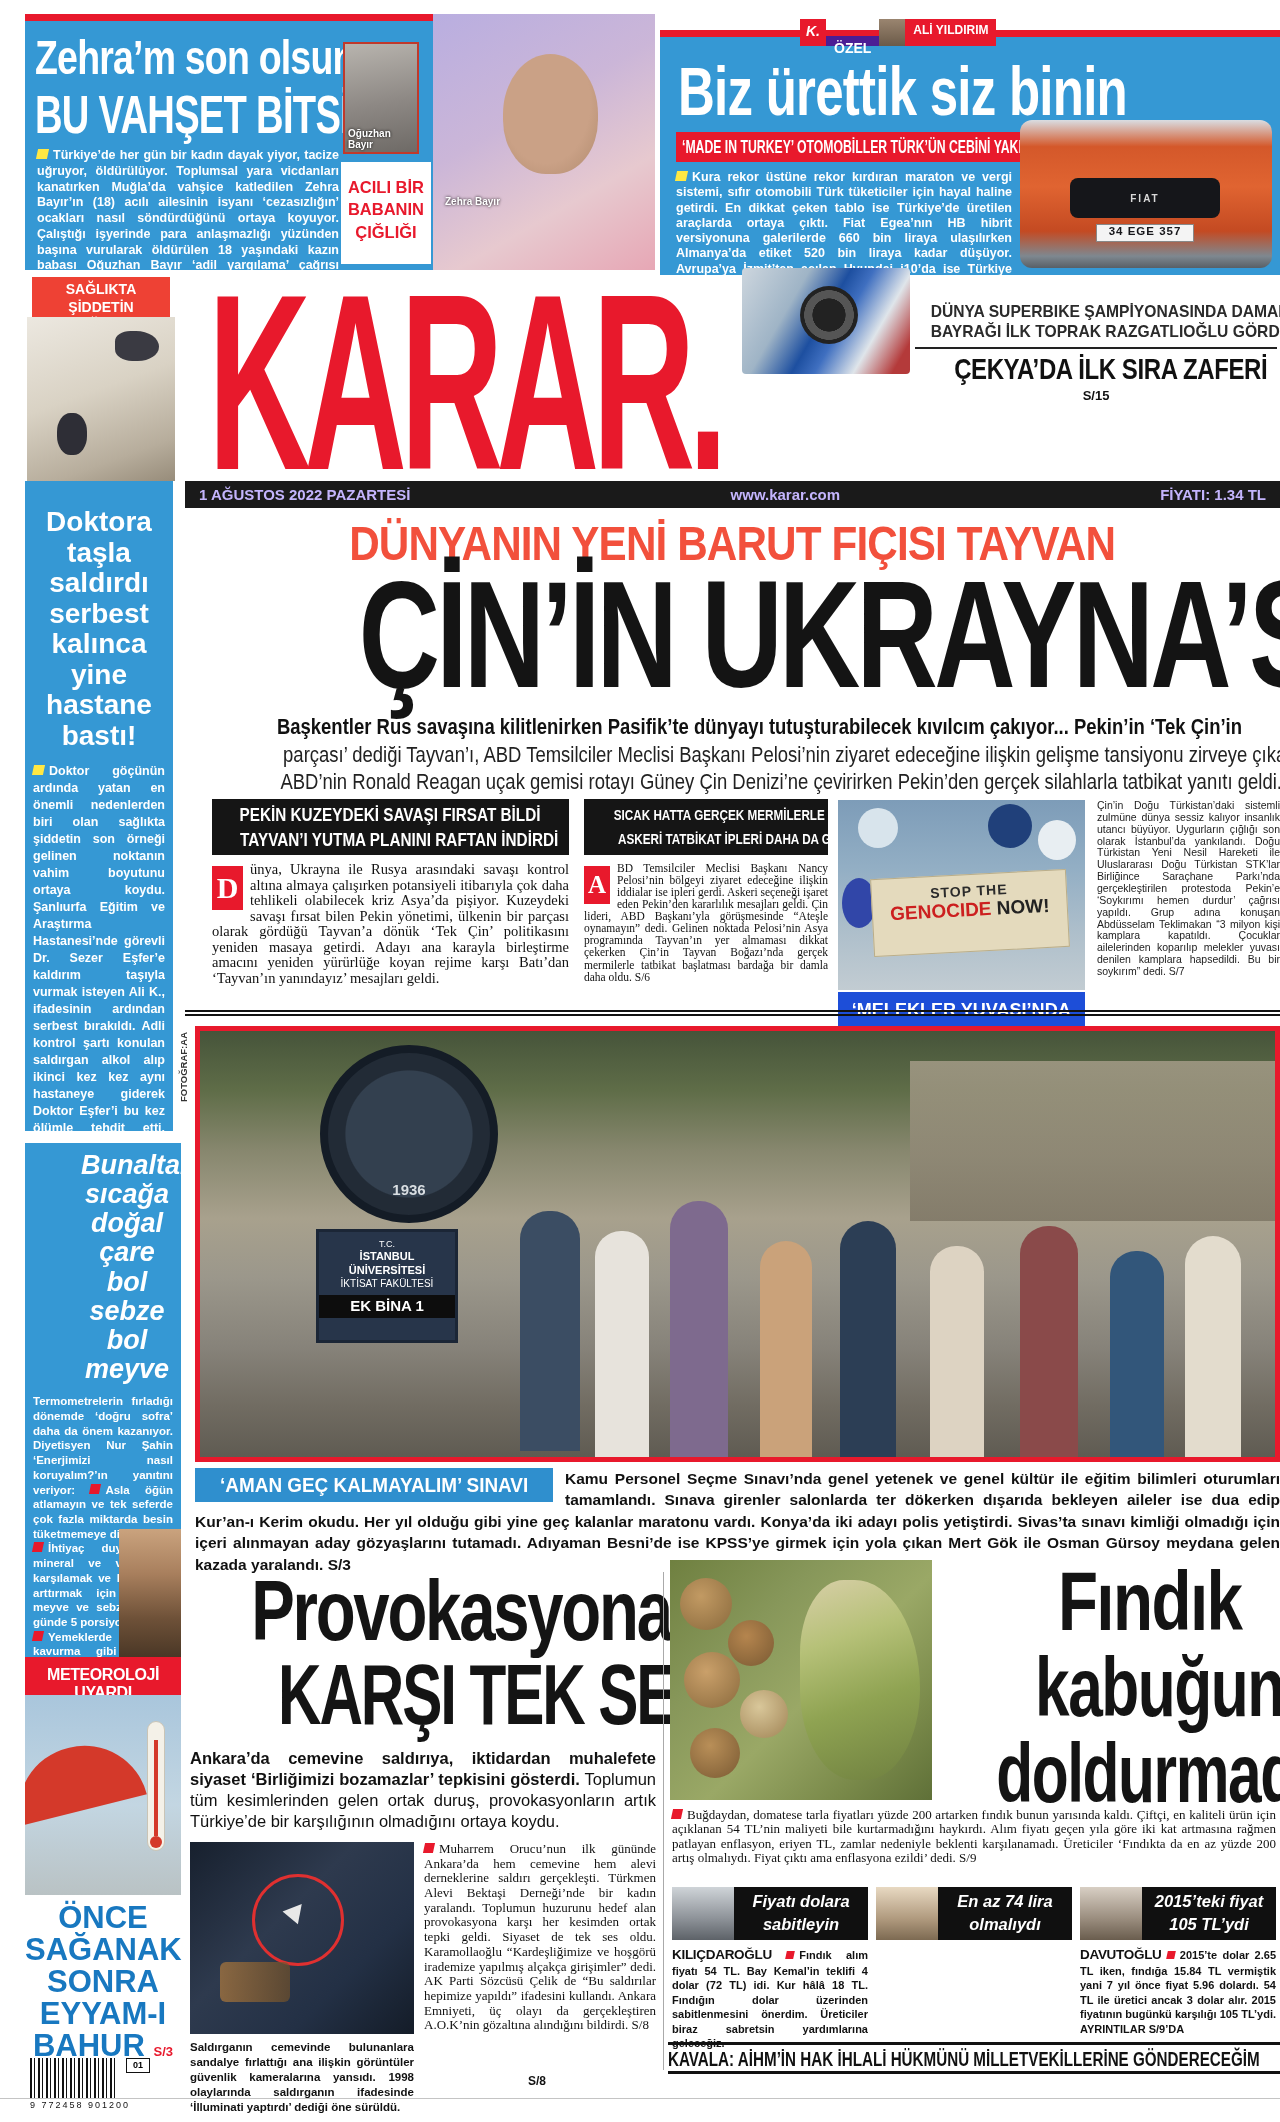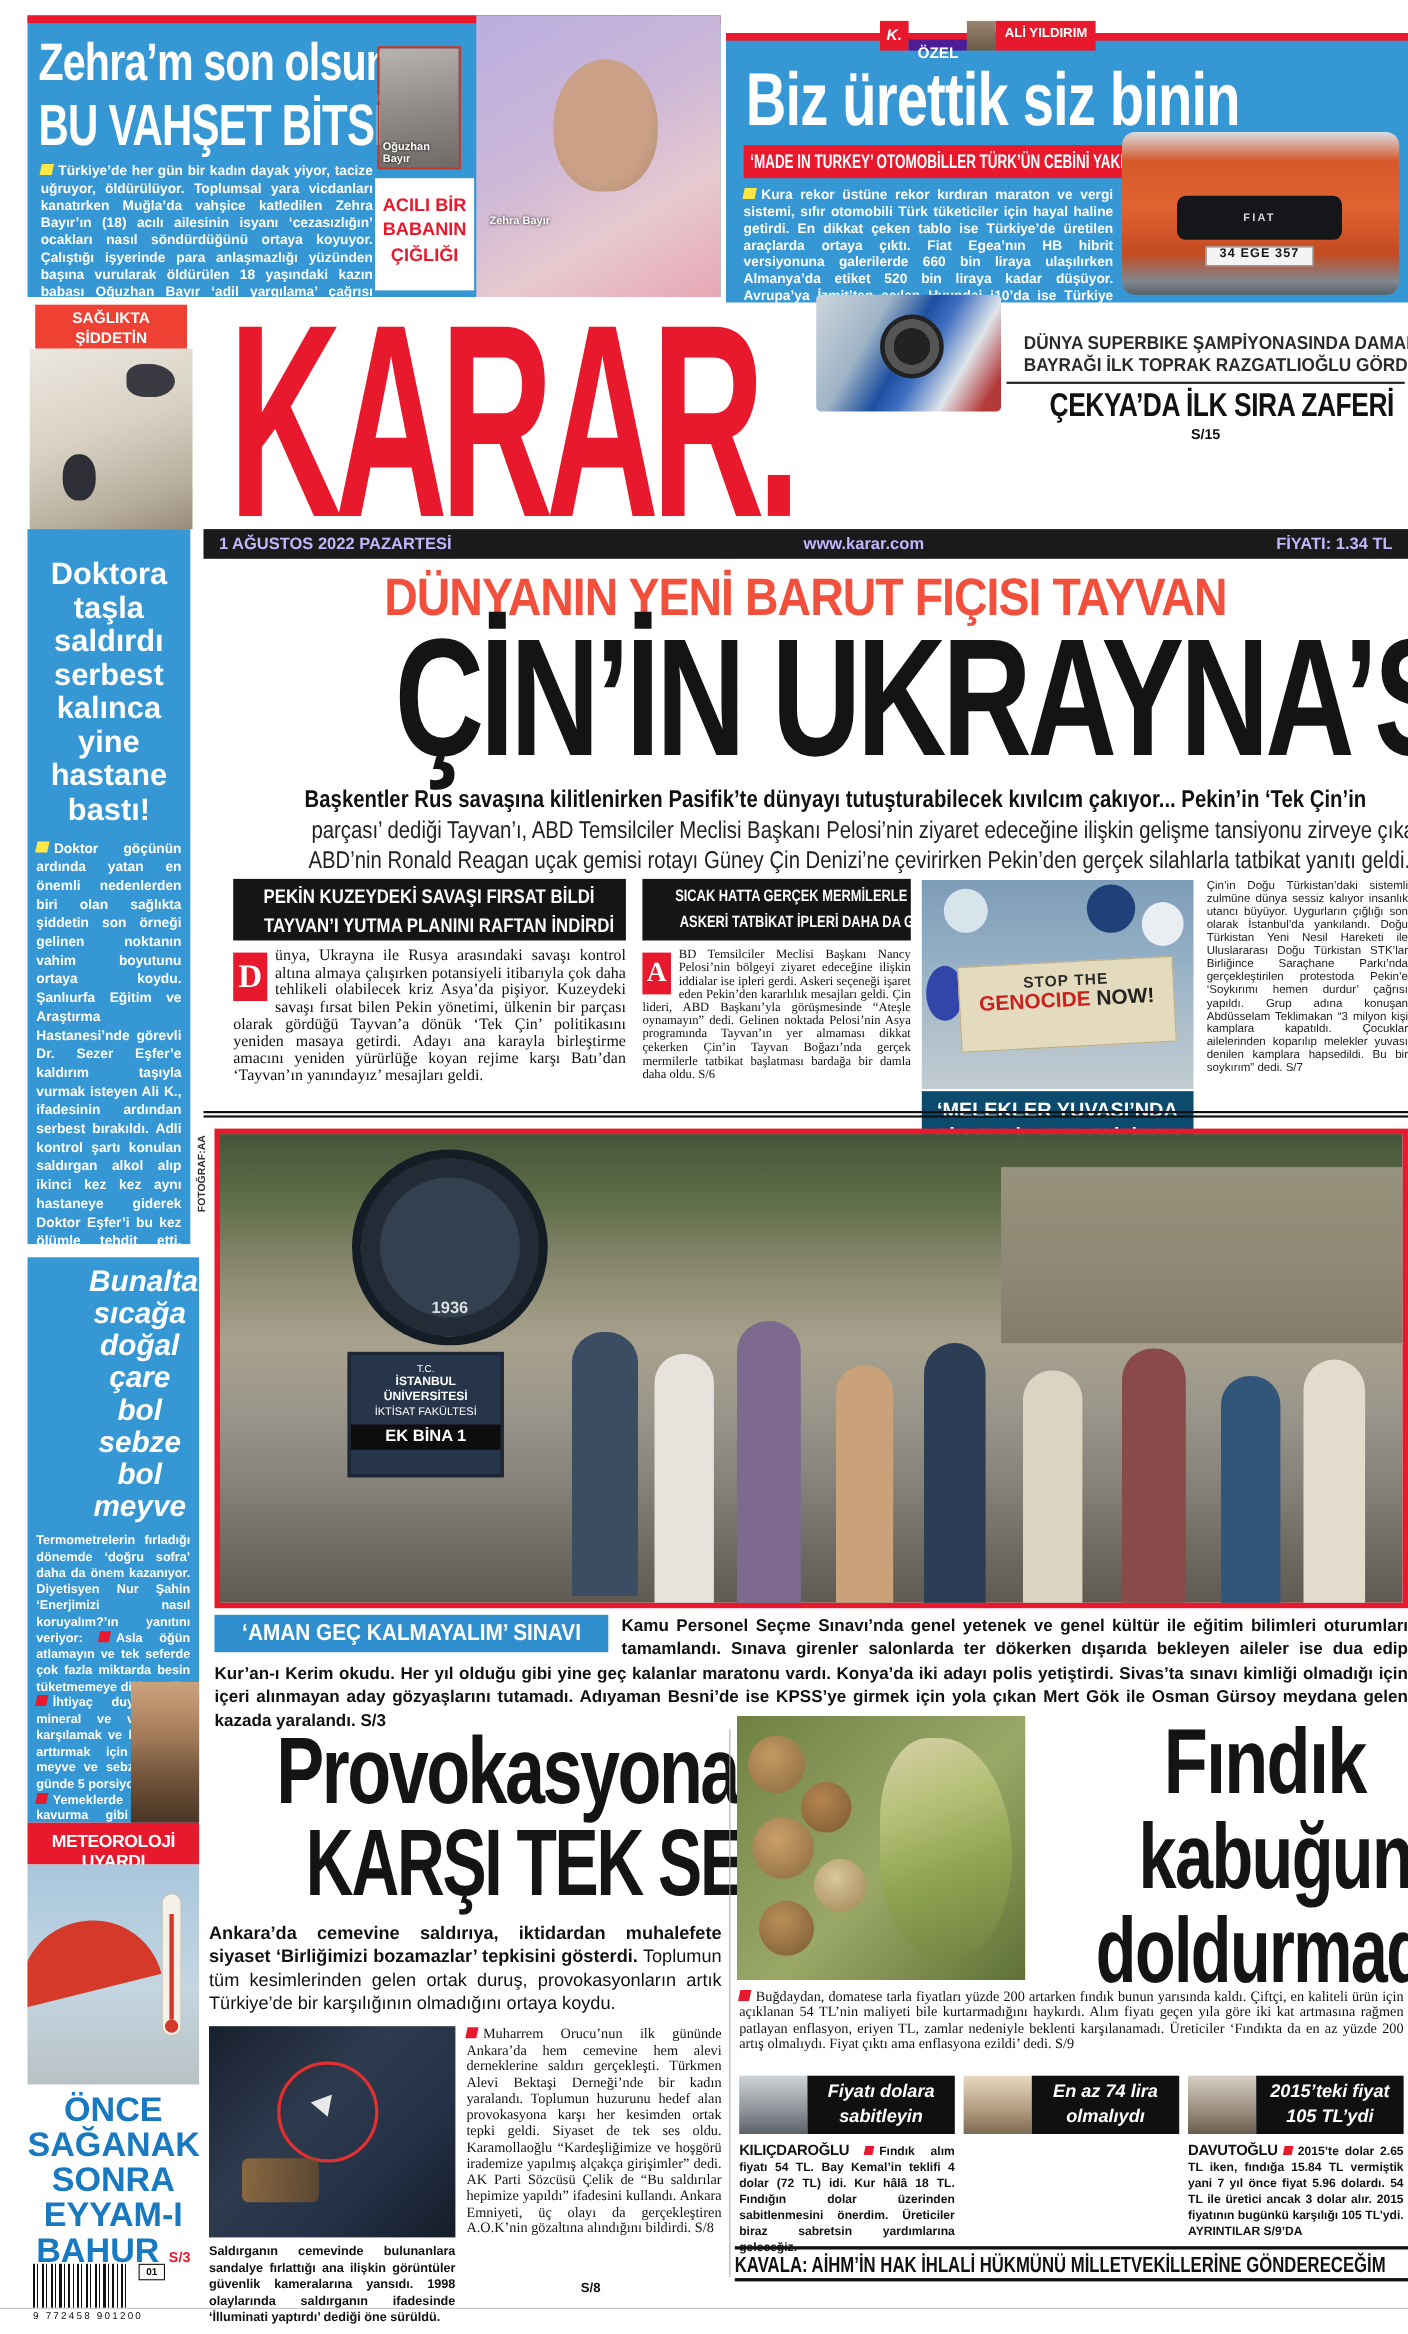--- a/index.html
+++ b/index.html
@@ -184,21 +184,21 @@
     <div class="abs center" style="left:34px;top:74px;width:196px;height:78px;background:#e4dabd;transform:rotate(-3deg);padding-top:8px;border:1px solid #b9ad8a;">
       <div style="font-size:14px;font-weight:bold;color:#2b2b2b;letter-spacing:1px;">STOP THE</div>
       <div style="font-size:19px;font-weight:bold;">
         <span style="color:#cc1f1f;">GENOCIDE</span><span style="color:#222;"> NOW!</span>
       </div>
     </div>
     <div class="abs" style="left:20px;top:8px;width:40px;height:40px;border-radius:50%;background:#d8e4ec;"></div>
     <div class="abs" style="left:150px;top:4px;width:44px;height:44px;border-radius:50%;background:#20407a;"></div>
     <div class="abs" style="left:200px;top:20px;width:38px;height:40px;border-radius:50%;background:#e8eef2;"></div>
   </div>
-  <div class="abs center white" style="left:838px;top:992px;width:247px;height:58px;background:#0c4a6e;padding-top:5px;line-height:25px;">
+  <div class="abs center white" style="left:838px;top:992px;width:247px;height:58px;background:#1d4ed8;padding-top:5px;line-height:25px;">
     <div><span class="cx bold" style="font-size:19px;transform:scaleX(0.95);">‘MELEKLER YUVASI’NDA</span></div>
     <div><span class="cx bold" style="font-size:19px;transform:scaleX(0.95);">BİR NESİL YOK EDİLİYOR</span></div>
   </div>
   <div class="abs just" style="left:1097px;top:800px;width:183px;font-size:10.5px;line-height:1.13;color:#222;">Çin’in Doğu Türkistan’daki sistemli zulmüne dünya sessiz kalıyor insanlık utancı büyüyor. Uygurların çığlığı son olarak İstanbul’da yankılandı. Doğu Türkistan Yeni Nesil Hareketi ile Uluslararası Doğu Türkistan STK’lar Birliğince Saraçhane Parkı’nda gerçekleştirilen protestoda Pekin’e ‘Soykırımı hemen durdur’ çağrısı yapıldı. Grup adına konuşan Abdüsselam Teklimakan “3 milyon kişi kamplara kapatıldı. Çocuklar ailelerinden koparılıp melekler yuvası denilen kamplara hapsedildi. Bu bir soykırım” dedi. S/7</div>
 
   <div class="abs" style="left:185px;top:1010px;width:1095px;height:6px;border-top:2px solid #111;border-bottom:2px solid #111;"></div>
 
   <div class="abs vtext bold" style="left:178px;top:1032px;font-size:9.5px;color:#333;">FOTOĞRAF:AA</div>
   <div class="abs" style="left:195px;top:1026px;width:1085px;height:436px;border:5px solid #e8192c;background:linear-gradient(180deg,#46543a 0%,#5f6d48 14%,#87876e 28%,#a8a18d 44%,#9b978b 58%,#87837a 74%,#716c62 88%,#5f5b52 100%);overflow:hidden;">
     <div class="abs" style="left:710px;top:30px;width:370px;height:160px;background:linear-gradient(180deg,#a99f8c,#8f8775 60%,#7b7362);opacity:0.8;"></div>

